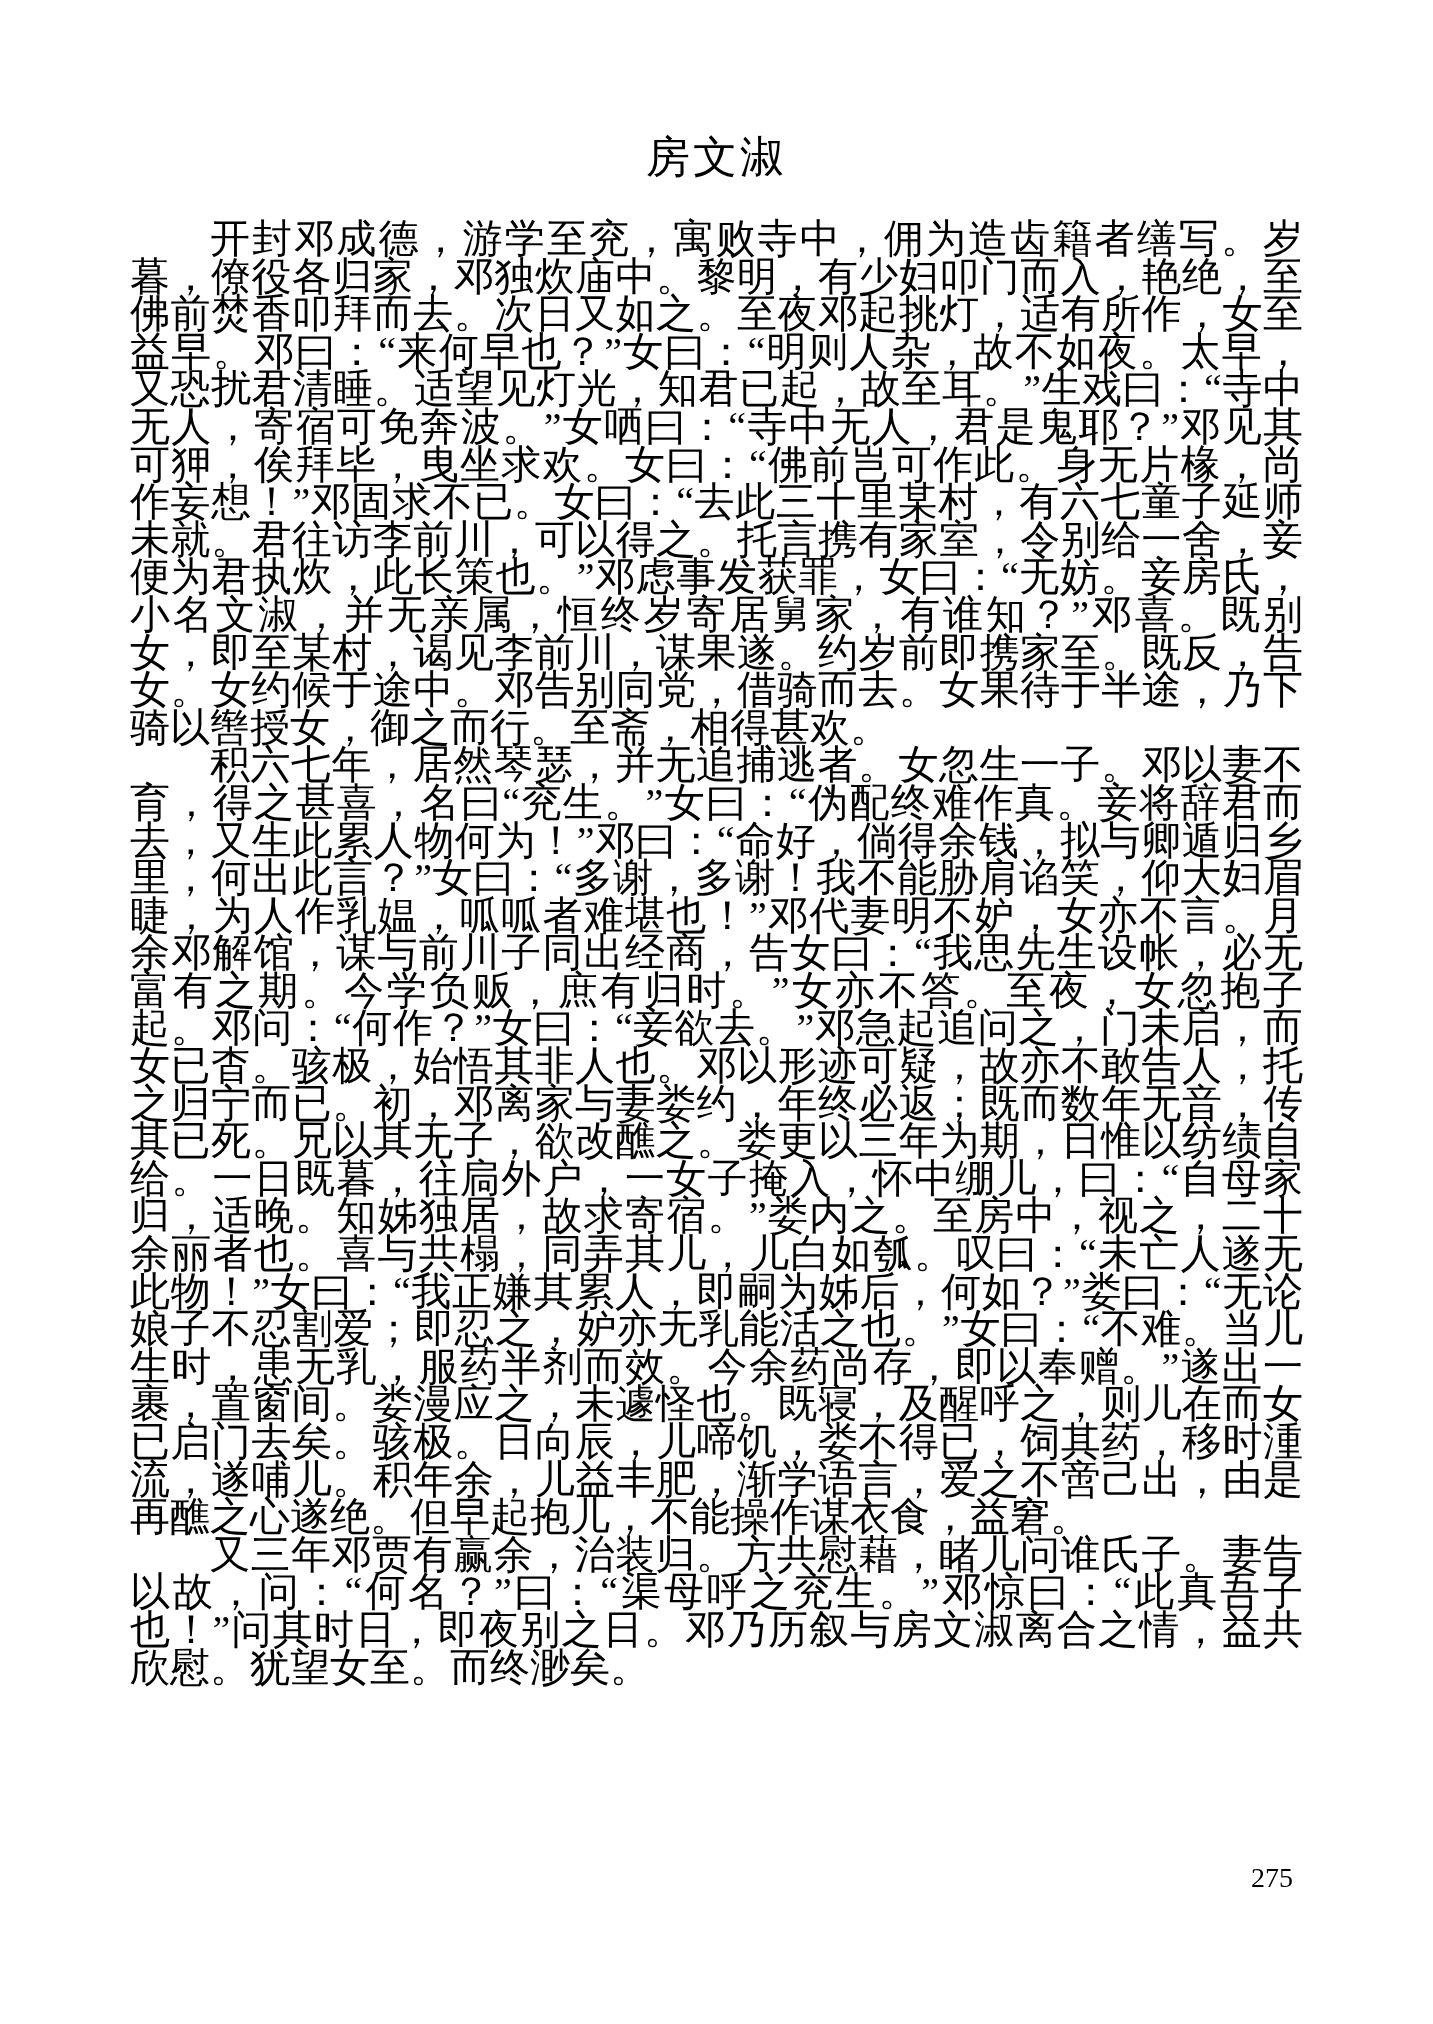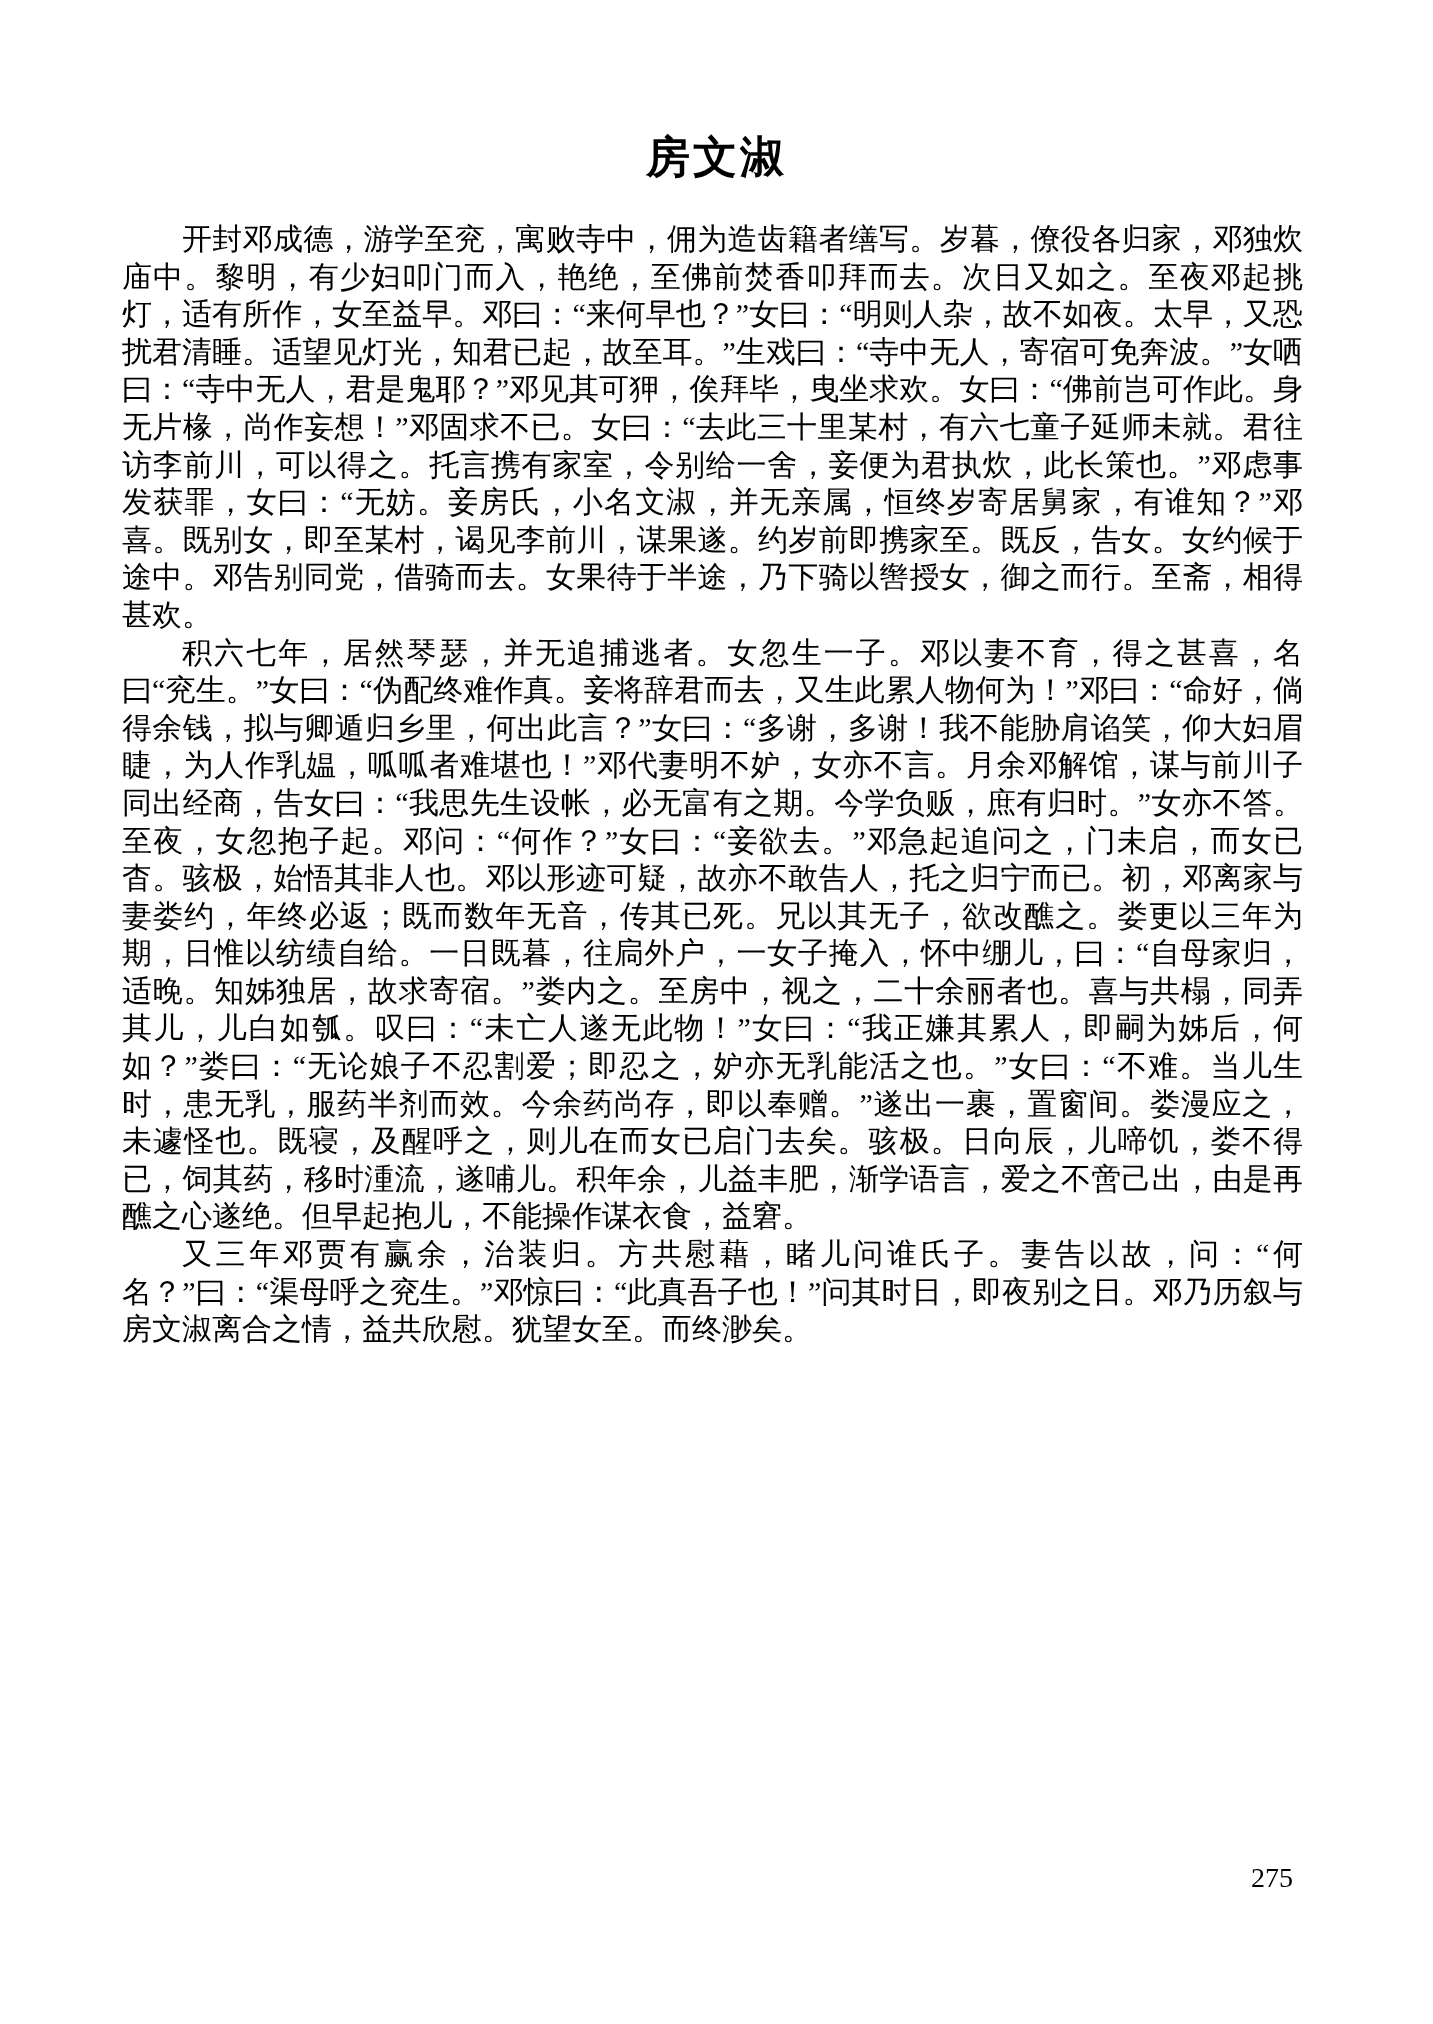--- a/index.html
+++ b/index.html
@@ -13,30 +13,30 @@
     overflow: hidden;
     margin: 0 auto;
   }
   .title {
     position: absolute;
     top: 128px;
     left: 0;
     width: 100%;
     text-align: center;
     font-family: "Liberation Sans", "DejaVu Sans", sans-serif;
-    font-weight: 700;
+    font-weight: 400;
     font-size: 44px;
     letter-spacing: 3px;
   }
   .content {
     position: absolute;
-    left: 122px;
+    left: 130px;
     right: 130px;
     top: 220px;
-    font-size: 30px;
+    font-size: 40px;
     line-height: 37.6px;
     text-align: justify;
     text-justify: inter-ideograph;
   }
   .content p {
     margin: 0;
     padding: 0;
     text-indent: 2em;
     word-break: break-all;
   }

